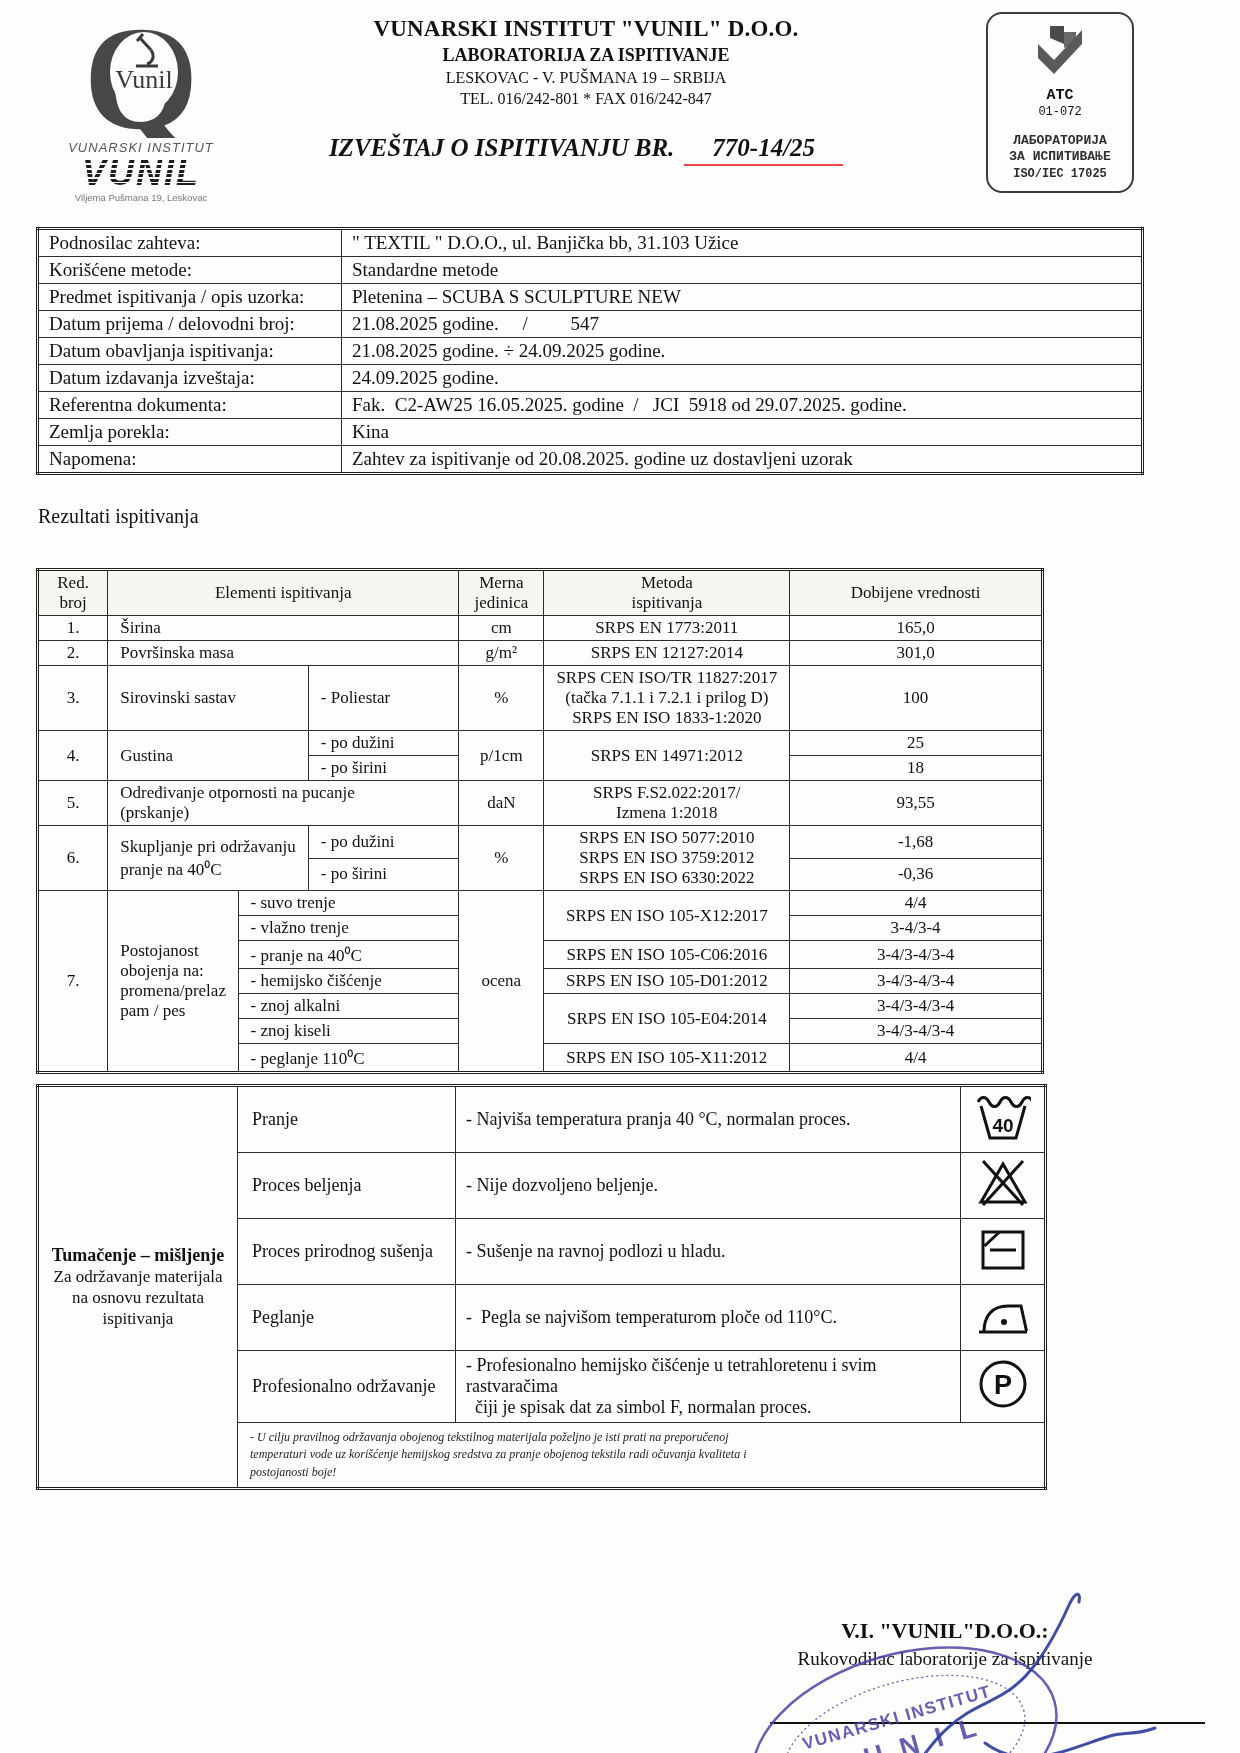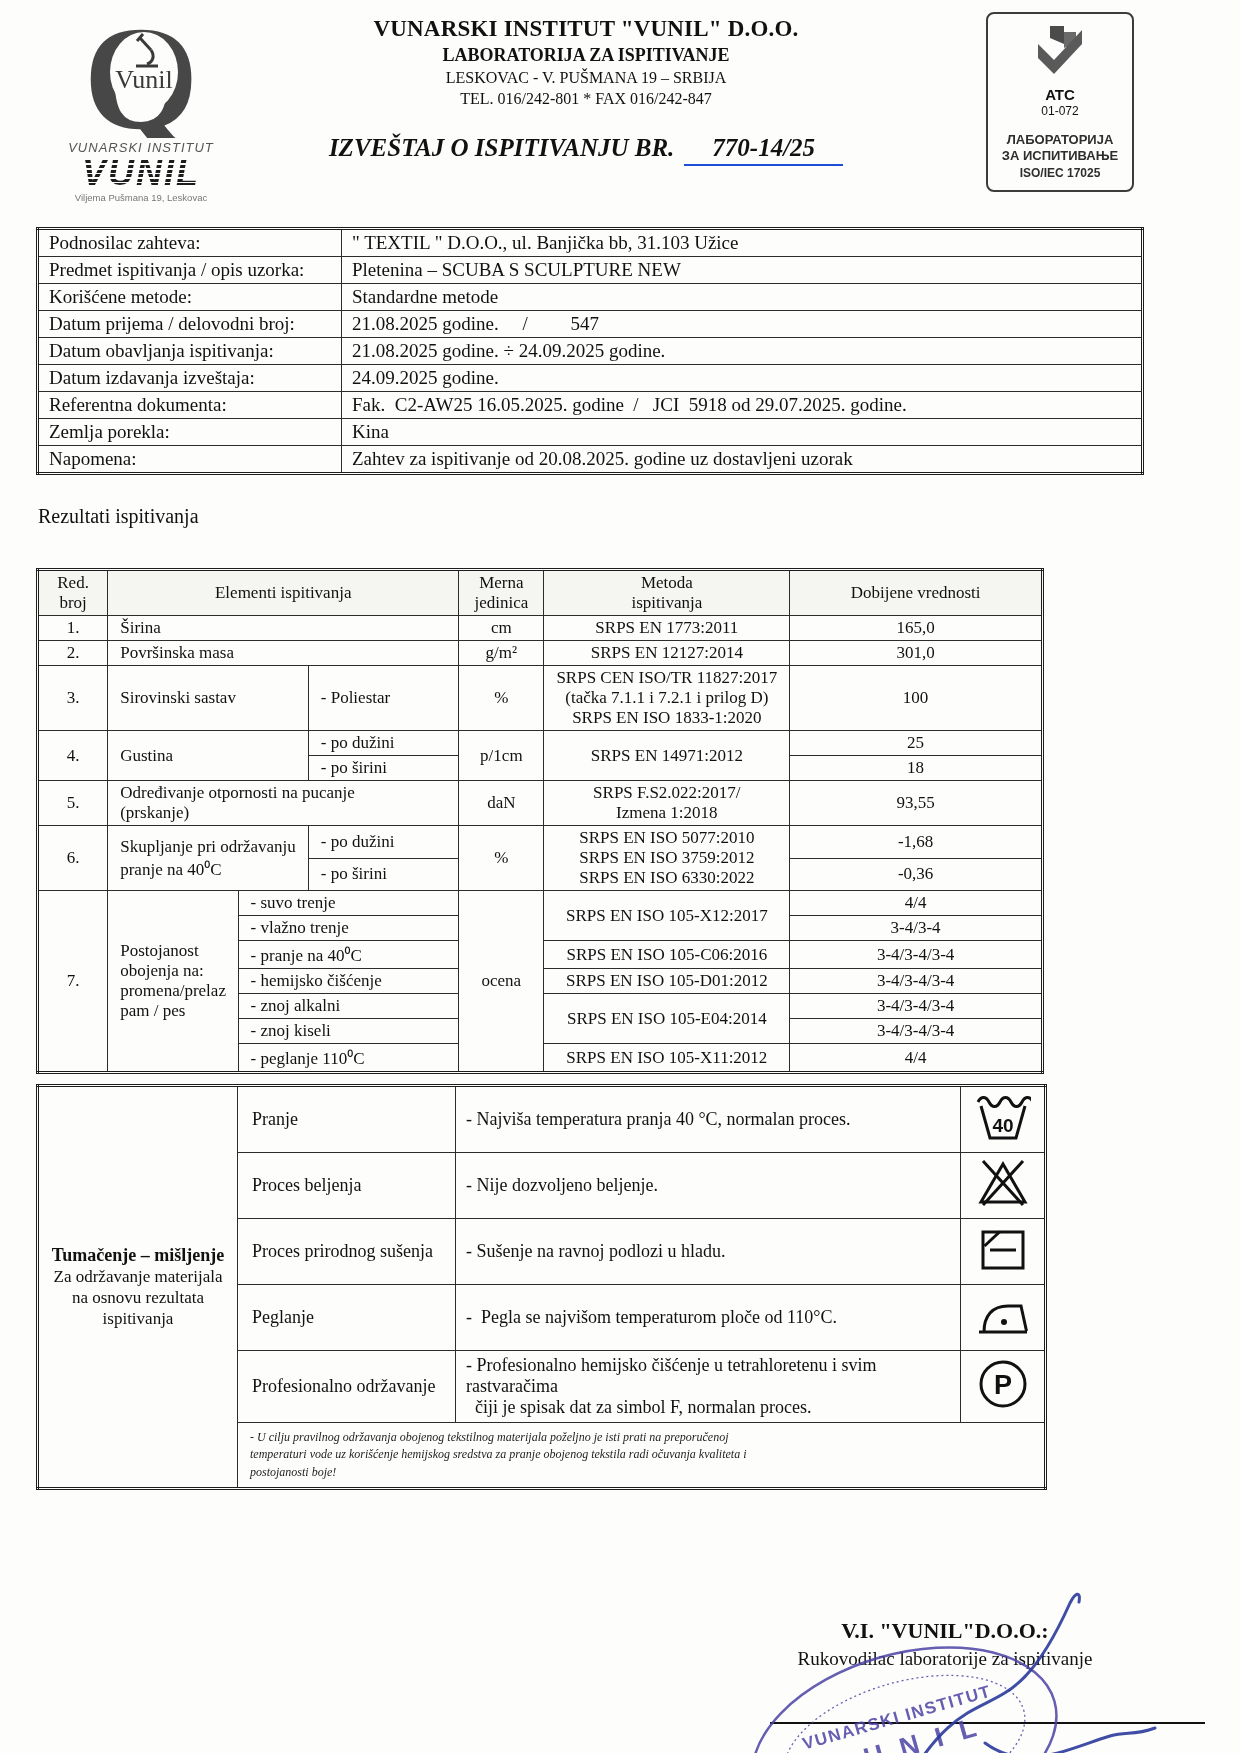--- a/index.html
+++ b/index.html
@@ -12,32 +12,32 @@
   .pre{white-space:pre-wrap;}
 
   
   .hdr{display:flex;align-items:flex-start;}
   .hdr-logo{width:210px;flex:0 0 auto;text-align:center;}
   .hdr-center{flex:1 1 auto;text-align:center;padding-right:60px;padding-top:6px;}
   .company{font-size:23px;font-weight:bold;letter-spacing:.2px;}
   .lab{font-size:18px;font-weight:bold;margin-top:3px;}
   .addr,.tel{font-size:16px;margin-top:3px;}
   .report-line{margin-top:26px;font-size:25px;font-weight:bold;font-style:italic;}
-  .report-num{display:inline-block;border-bottom:2px solid #1d4ed8;padding:0 28px 2px 28px;margin-left:10px;font-style:italic;}
+  .report-num{display:inline-block;border-bottom:2px solid #ef4444;padding:0 28px 2px 28px;margin-left:10px;font-style:italic;}
   .q-wrap{position:relative;width:170px;height:128px;margin:0 auto;}
   .inst-small{font-size:13px;font-style:italic;color:#555;font-family:"Liberation Sans",sans-serif;letter-spacing:1px;margin-top:2px;}
   .wordmark{font-family:"Liberation Sans",sans-serif;font-weight:bold;font-style:italic;font-size:36px;letter-spacing:2px;line-height:1;color:#222;}
   @supports ((-webkit-background-clip: text)){
     .wordmark{background:repeating-linear-gradient(0deg,#1c1c1c 0 3px,#ffffff 3px 4.6px);
       -webkit-background-clip:text;background-clip:text;color:transparent;}
   }
   .logo-addr{font-size:9.5px;color:#777;font-family:"Liberation Sans",sans-serif;margin-top:1px;}
   .badge{flex:0 0 auto;width:136px;margin-right:76px;margin-top:2px;
-    border:2px solid #3c3c3c;border-radius:8px;padding:8px 4px 10px 4px;text-align:center;
-    font-family:Liberation Sans, sans-serif;}
+    border:2px solid #3c3c3c;border-radius:16px;padding:8px 4px 10px 4px;text-align:center;
+    font-family:Liberation Mono, monospace;}
   .badge .acr{font-weight:bold;font-size:15px;margin-top:2px;}
   .badge .num{font-size:12px;margin-top:1px;}
   .badge .cap{font-size:13px;font-weight:bold;margin-top:14px;line-height:1.25;color:#2e2e2e;}
   .badge .std{font-size:12px;font-weight:bold;margin-top:1px;color:#2e2e2e;}
 
   
   table{border-collapse:collapse;}
   .info-tbl{width:1108px;margin-top:24px;border:3px double #1d1d1d;font-size:19px;}
   .info-tbl td{border:1px solid #2c2c2c;padding:1px 10px;height:24px;}
   .info-tbl td.lbl{width:282px;}
@@ -117,26 +117,26 @@
     </div>
   </div>
 
   <table class="info-tbl">
     <tbody>
       <tr>
           <td class="lbl">Podnosilac zahteva:</td>
           <td class="pre">" TEXTIL " D.O.O., ul. Banjička bb, 31.103 Užice</td>
         </tr>
       <tr>
+          <td class="lbl">Korišćene metode:</td>
+          <td class="pre">Standardne metode</td>
+        </tr>
+      <tr>
           <td class="lbl">Predmet ispitivanja / opis uzorka:</td>
           <td class="pre">Pletenina – SCUBA S SCULPTURE NEW</td>
-        </tr>
-      <tr>
-          <td class="lbl">Korišćene metode:</td>
-          <td class="pre">Standardne metode</td>
         </tr>
       <tr>
           <td class="lbl">Datum prijema / delovodni broj:</td>
           <td class="pre">21.08.2025 godine.     /         547</td>
         </tr>
       <tr>
           <td class="lbl">Datum obavljanja ispitivanja:</td>
           <td class="pre">21.08.2025 godine. ÷ 24.09.2025 godine.</td>
         </tr>
       <tr>

